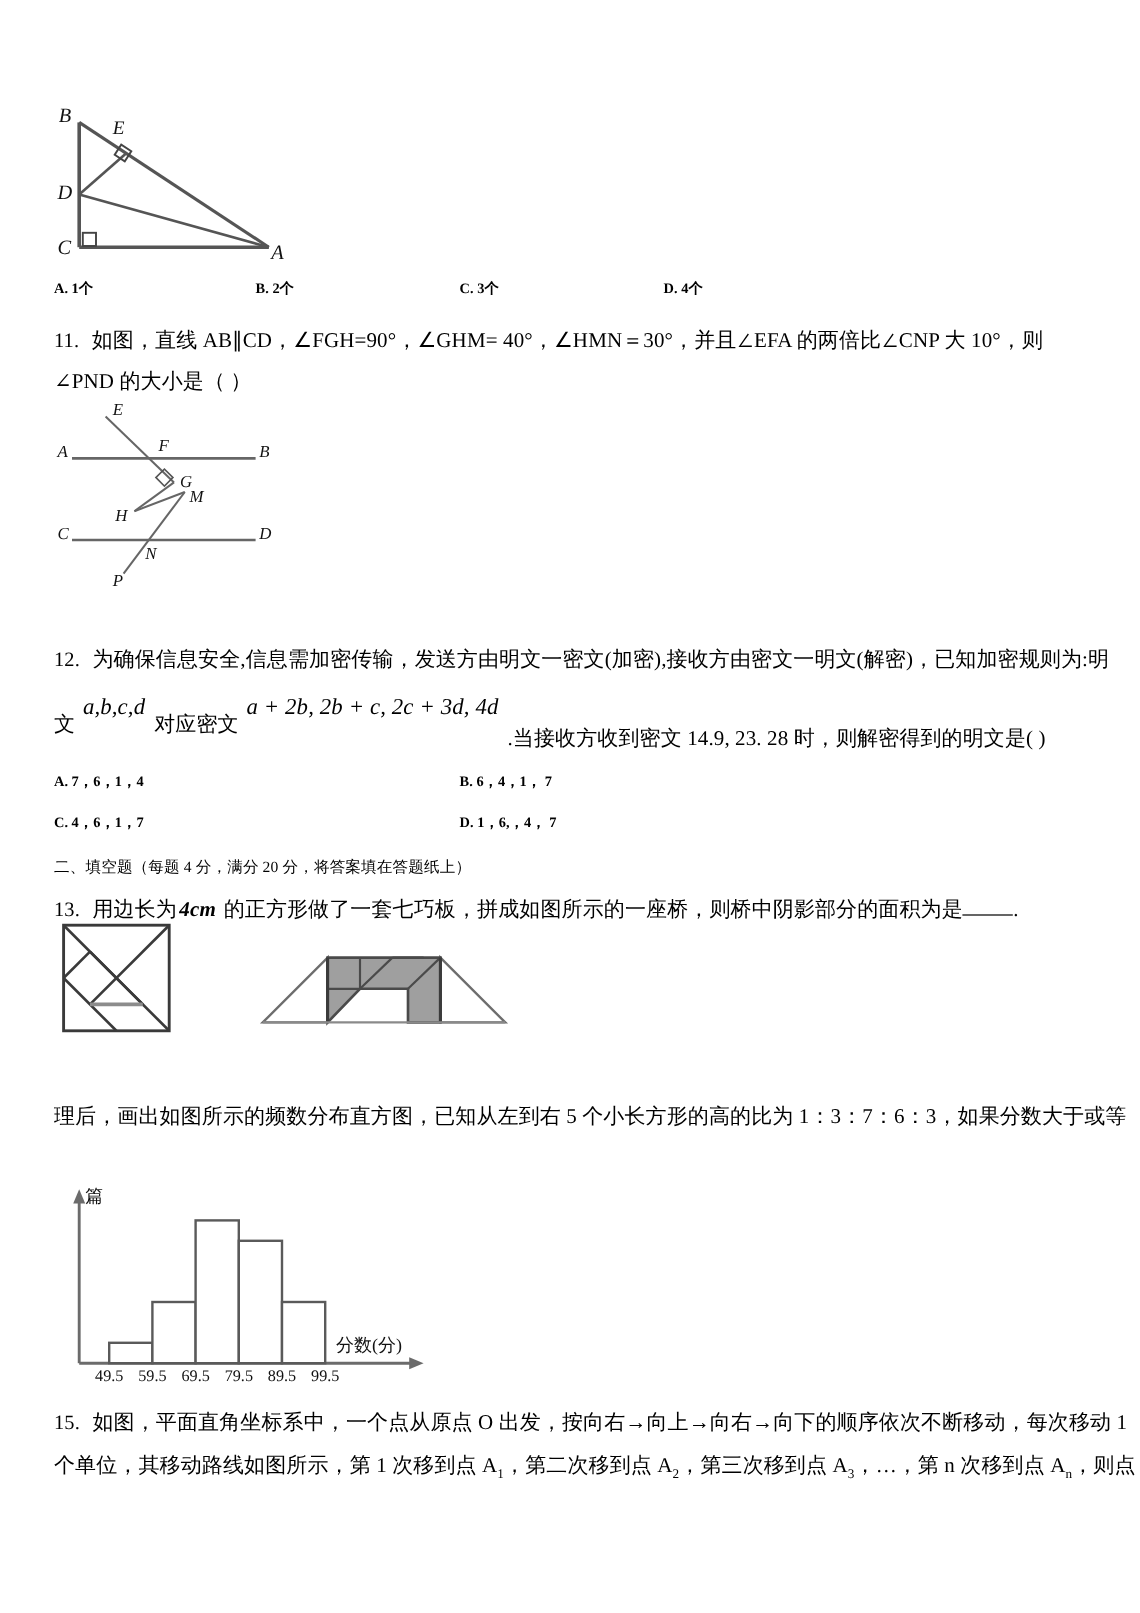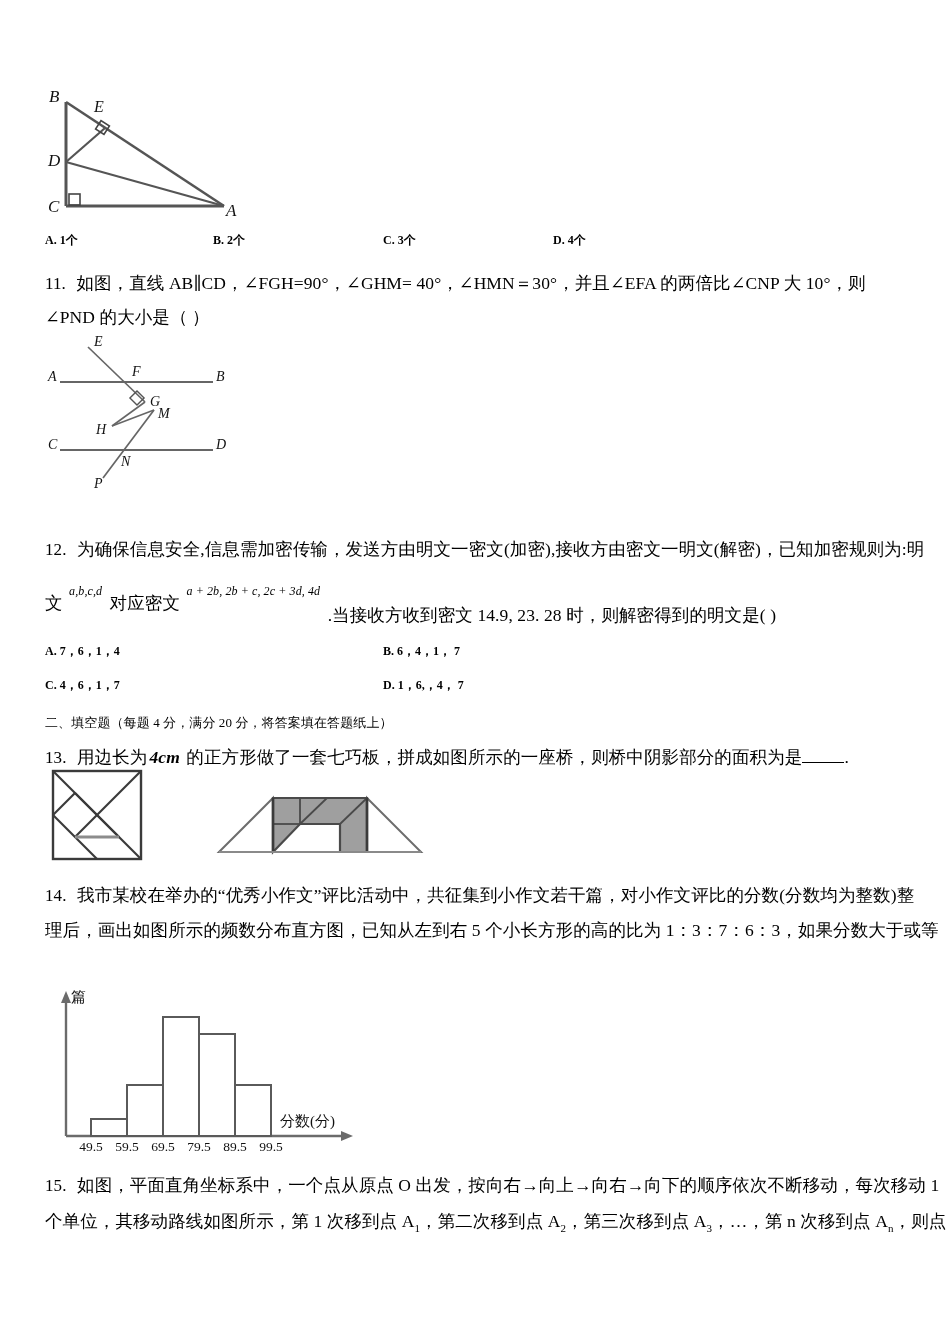--- a/index.html
+++ b/index.html
@@ -59,21 +59,21 @@
     display: inline-block;
     border-bottom: 1.4px solid #000;
     vertical-align: baseline;
   }
 
   .supsub { font-size: 11px; vertical-align: sub; }
 
   .mathit {
     font-family: "Liberation Serif", "DejaVu Serif", serif;
     font-style: italic;
-    font-size: 12px;
+    font-size: 19px;
   }
 </style>
 </head>
 <body>
 
 <div class="page">
 
   <div class="fig" style="left:48px; top:88px;">
     <svg width="200" height="130" viewBox="0 0 200 130">
 
@@ -98,21 +98,21 @@
     </svg>
   </div>
 
   <div class="optrow" style="top:232px;">
     <span class="opt" style="left:0px;"><span>A.</span>&nbsp;<span>1个</span></span>
     <span class="opt" style="left:168px;"><span>B.</span>&nbsp;<span>2个</span></span>
     <span class="opt" style="left:338px;"><span>C.</span>&nbsp;<span>3个</span></span>
     <span class="opt" style="left:508px;"><span>D.</span>&nbsp;<span>4个</span></span>
   </div>
 
-  <div class="qline" style="left:45px; top:272px;">
+  <div class="qline" style="left:45px; top:272px;font-family:Liberation Serif, serif;">
     <span class="qnum">11.</span>
     <span style="margin-left:6px;">如图，直线 AB∥CD，∠FGH=90°，∠GHM= 40°，∠HMN＝30°，并且∠EFA 的两倍比∠CNP 大 10°，则</span>
   </div>
   <div class="qline" style="left:45px; top:306px;">
     <span>∠PND 的大小是（   ）</span>
   </div>
 
   <div class="fig" style="left:48px; top:338px;">
     <svg width="230" height="150" viewBox="0 0 230 150">
 
@@ -207,24 +207,20 @@
       <line x1="85" y1="52" x2="112" y2="26" stroke="#4a4a4a" stroke-width="1.8"></line>
       <line x1="112" y1="26" x2="138" y2="26" stroke="#4a4a4a" stroke-width="1.8"></line>
       <line x1="125" y1="52" x2="152" y2="26" stroke="#4a4a4a" stroke-width="1.8"></line>
       <line x1="152" y1="26" x2="152" y2="80" stroke="#3b3b3b" stroke-width="2.6"></line>
       <line x1="58" y1="26" x2="58" y2="80" stroke="#3b3b3b" stroke-width="2.6"></line>
 
       <line x1="4" y1="80" x2="206" y2="80" stroke="#8a8a8a" stroke-width="2"></line>
     </svg>
   </div>
 
-  <div class="qline" style="left:45px; top:884px;">
-    <span class="qnum">14.</span>
-    <span style="margin-left:6px;">我市某校在举办的“优秀小作文”评比活动中，共征集到小作文若干篇，对小作文评比的分数(分数均为整数)整</span>
-  </div>
   <div class="qline" style="left:45px; top:919px;">
     <span>理后，画出如图所示的频数分布直方图，已知从左到右 5 个小长方形的高的比为 1：3：7：6：3，如果分数大于或等</span>
   </div>
 
   <div class="fig" style="left:48px; top:986px;">
     <svg width="340" height="160" viewBox="0 0 340 160">
 
       <line x1="18" y1="150" x2="18" y2="14" stroke="#6b6b6b" stroke-width="2.4"></line>
       <polygon points="18,5 13,17 23,17" fill="#6b6b6b"></polygon>
 

